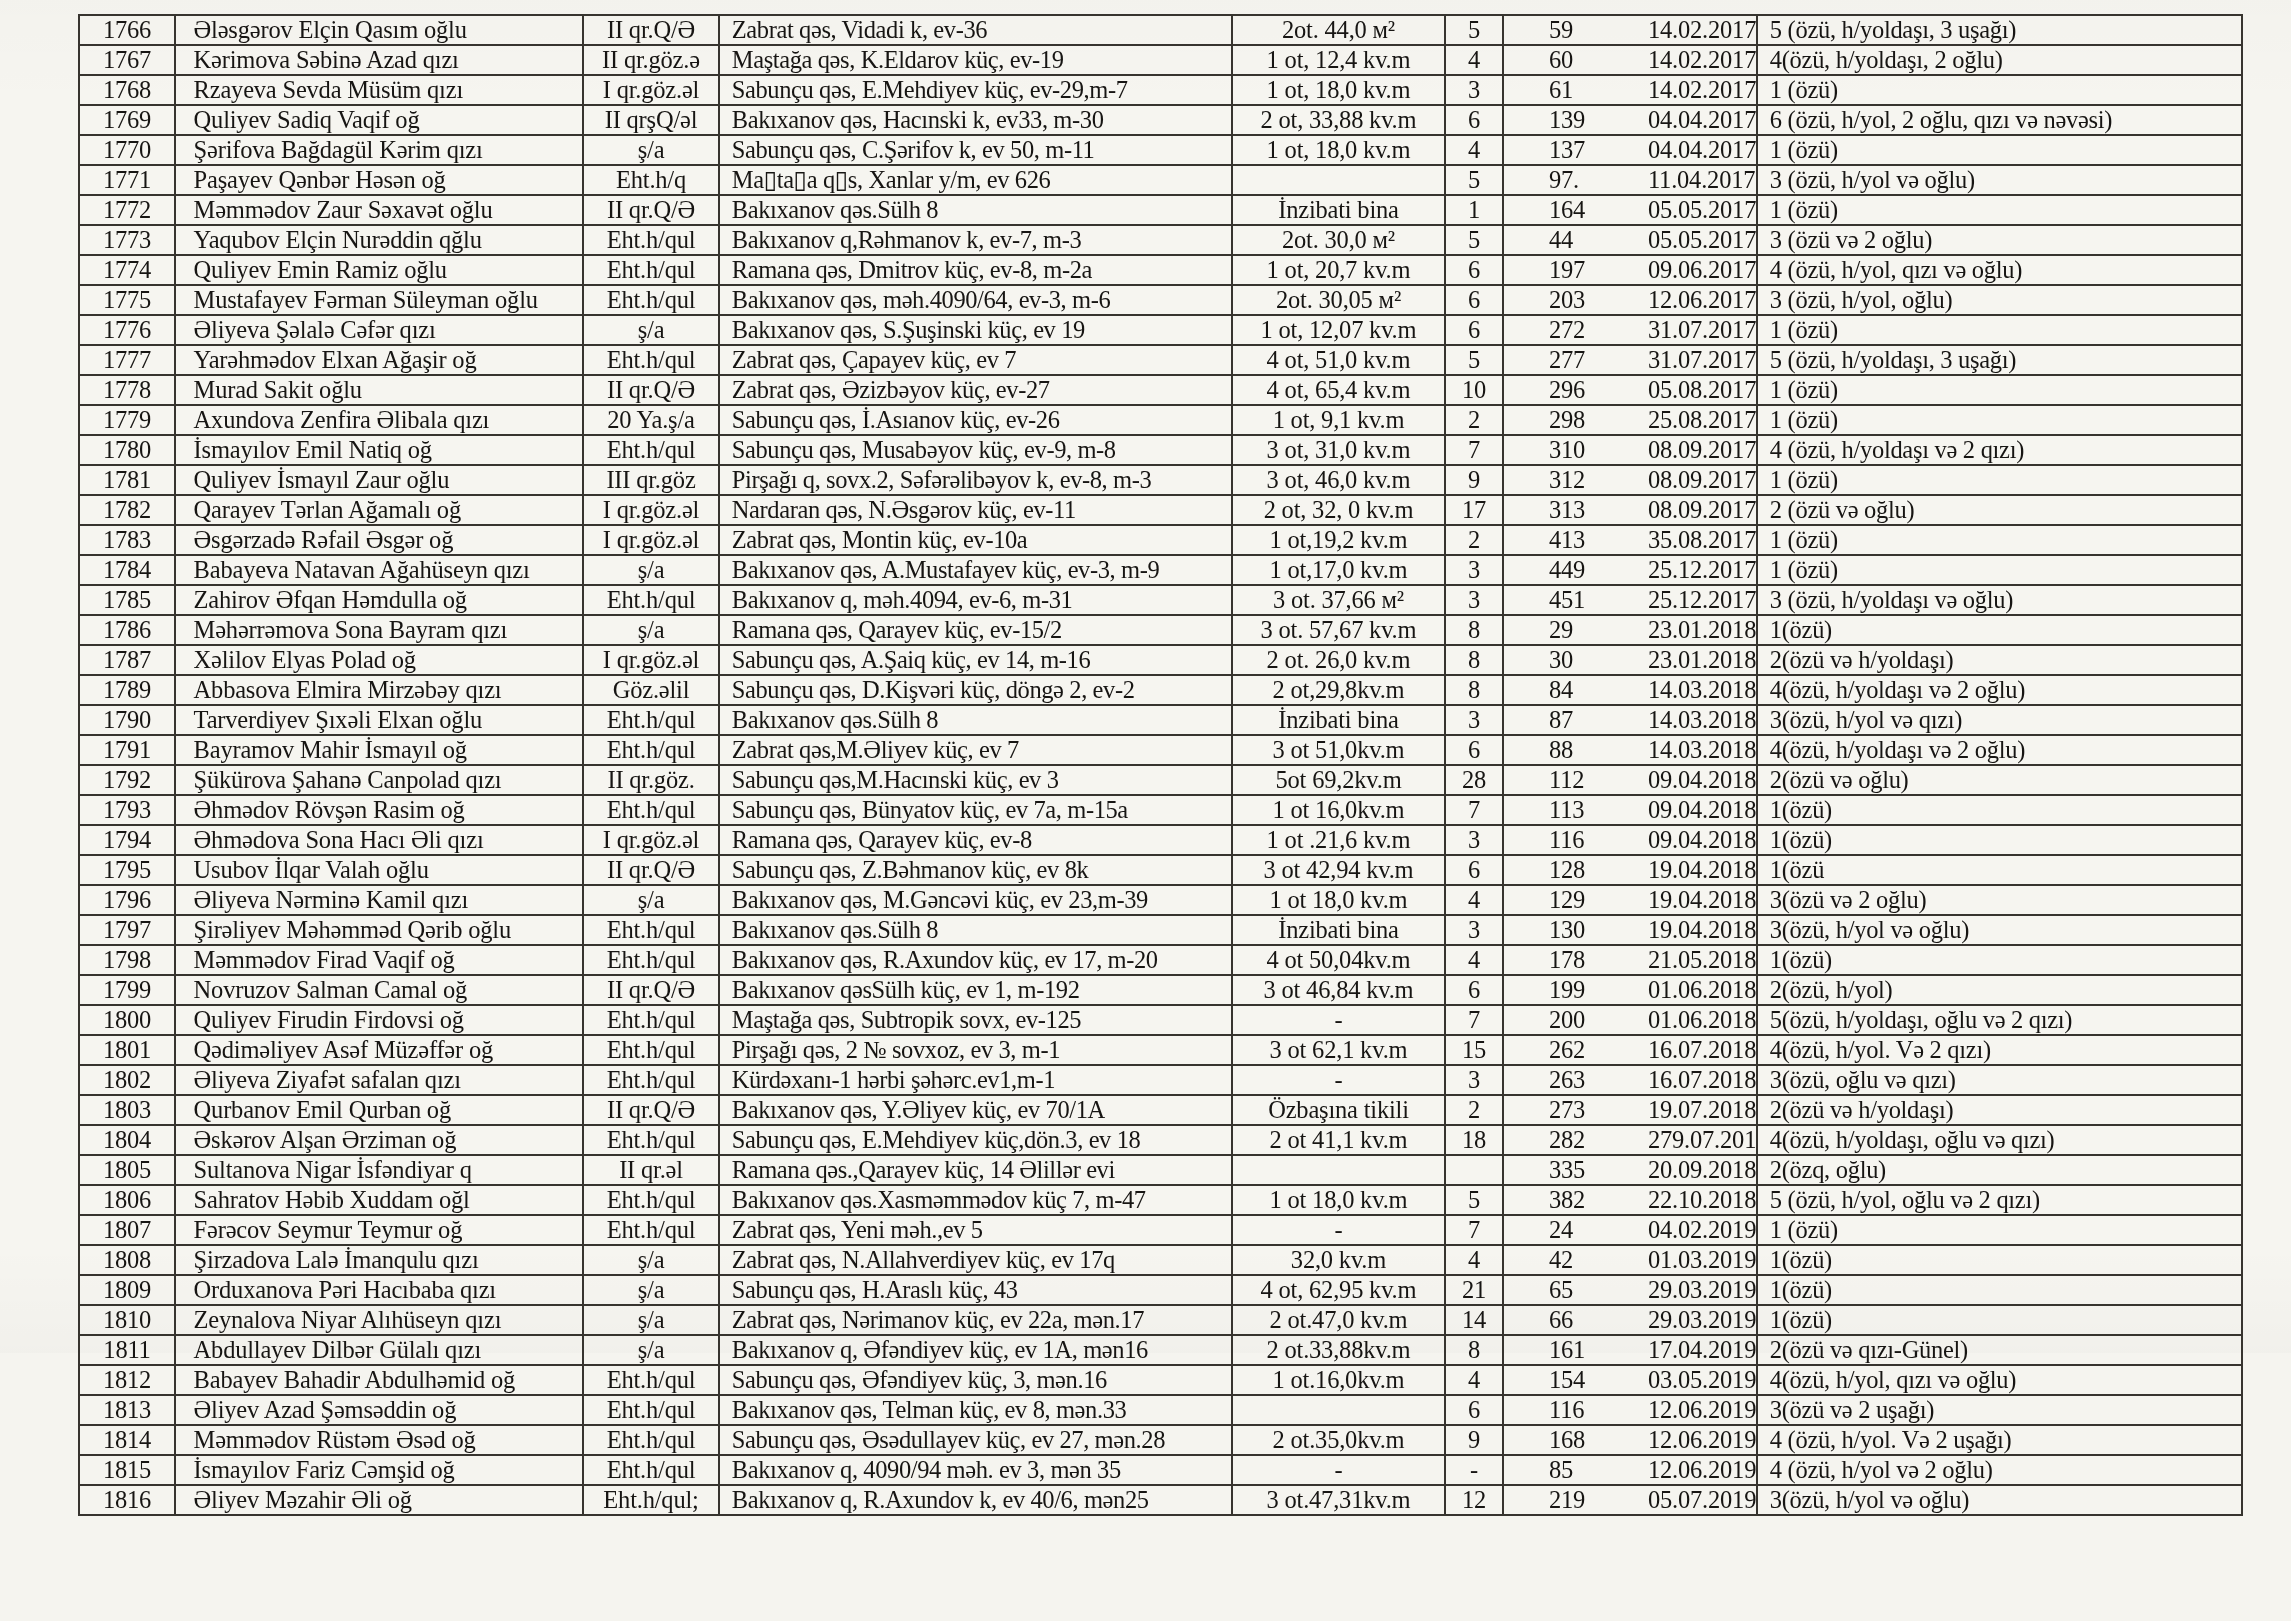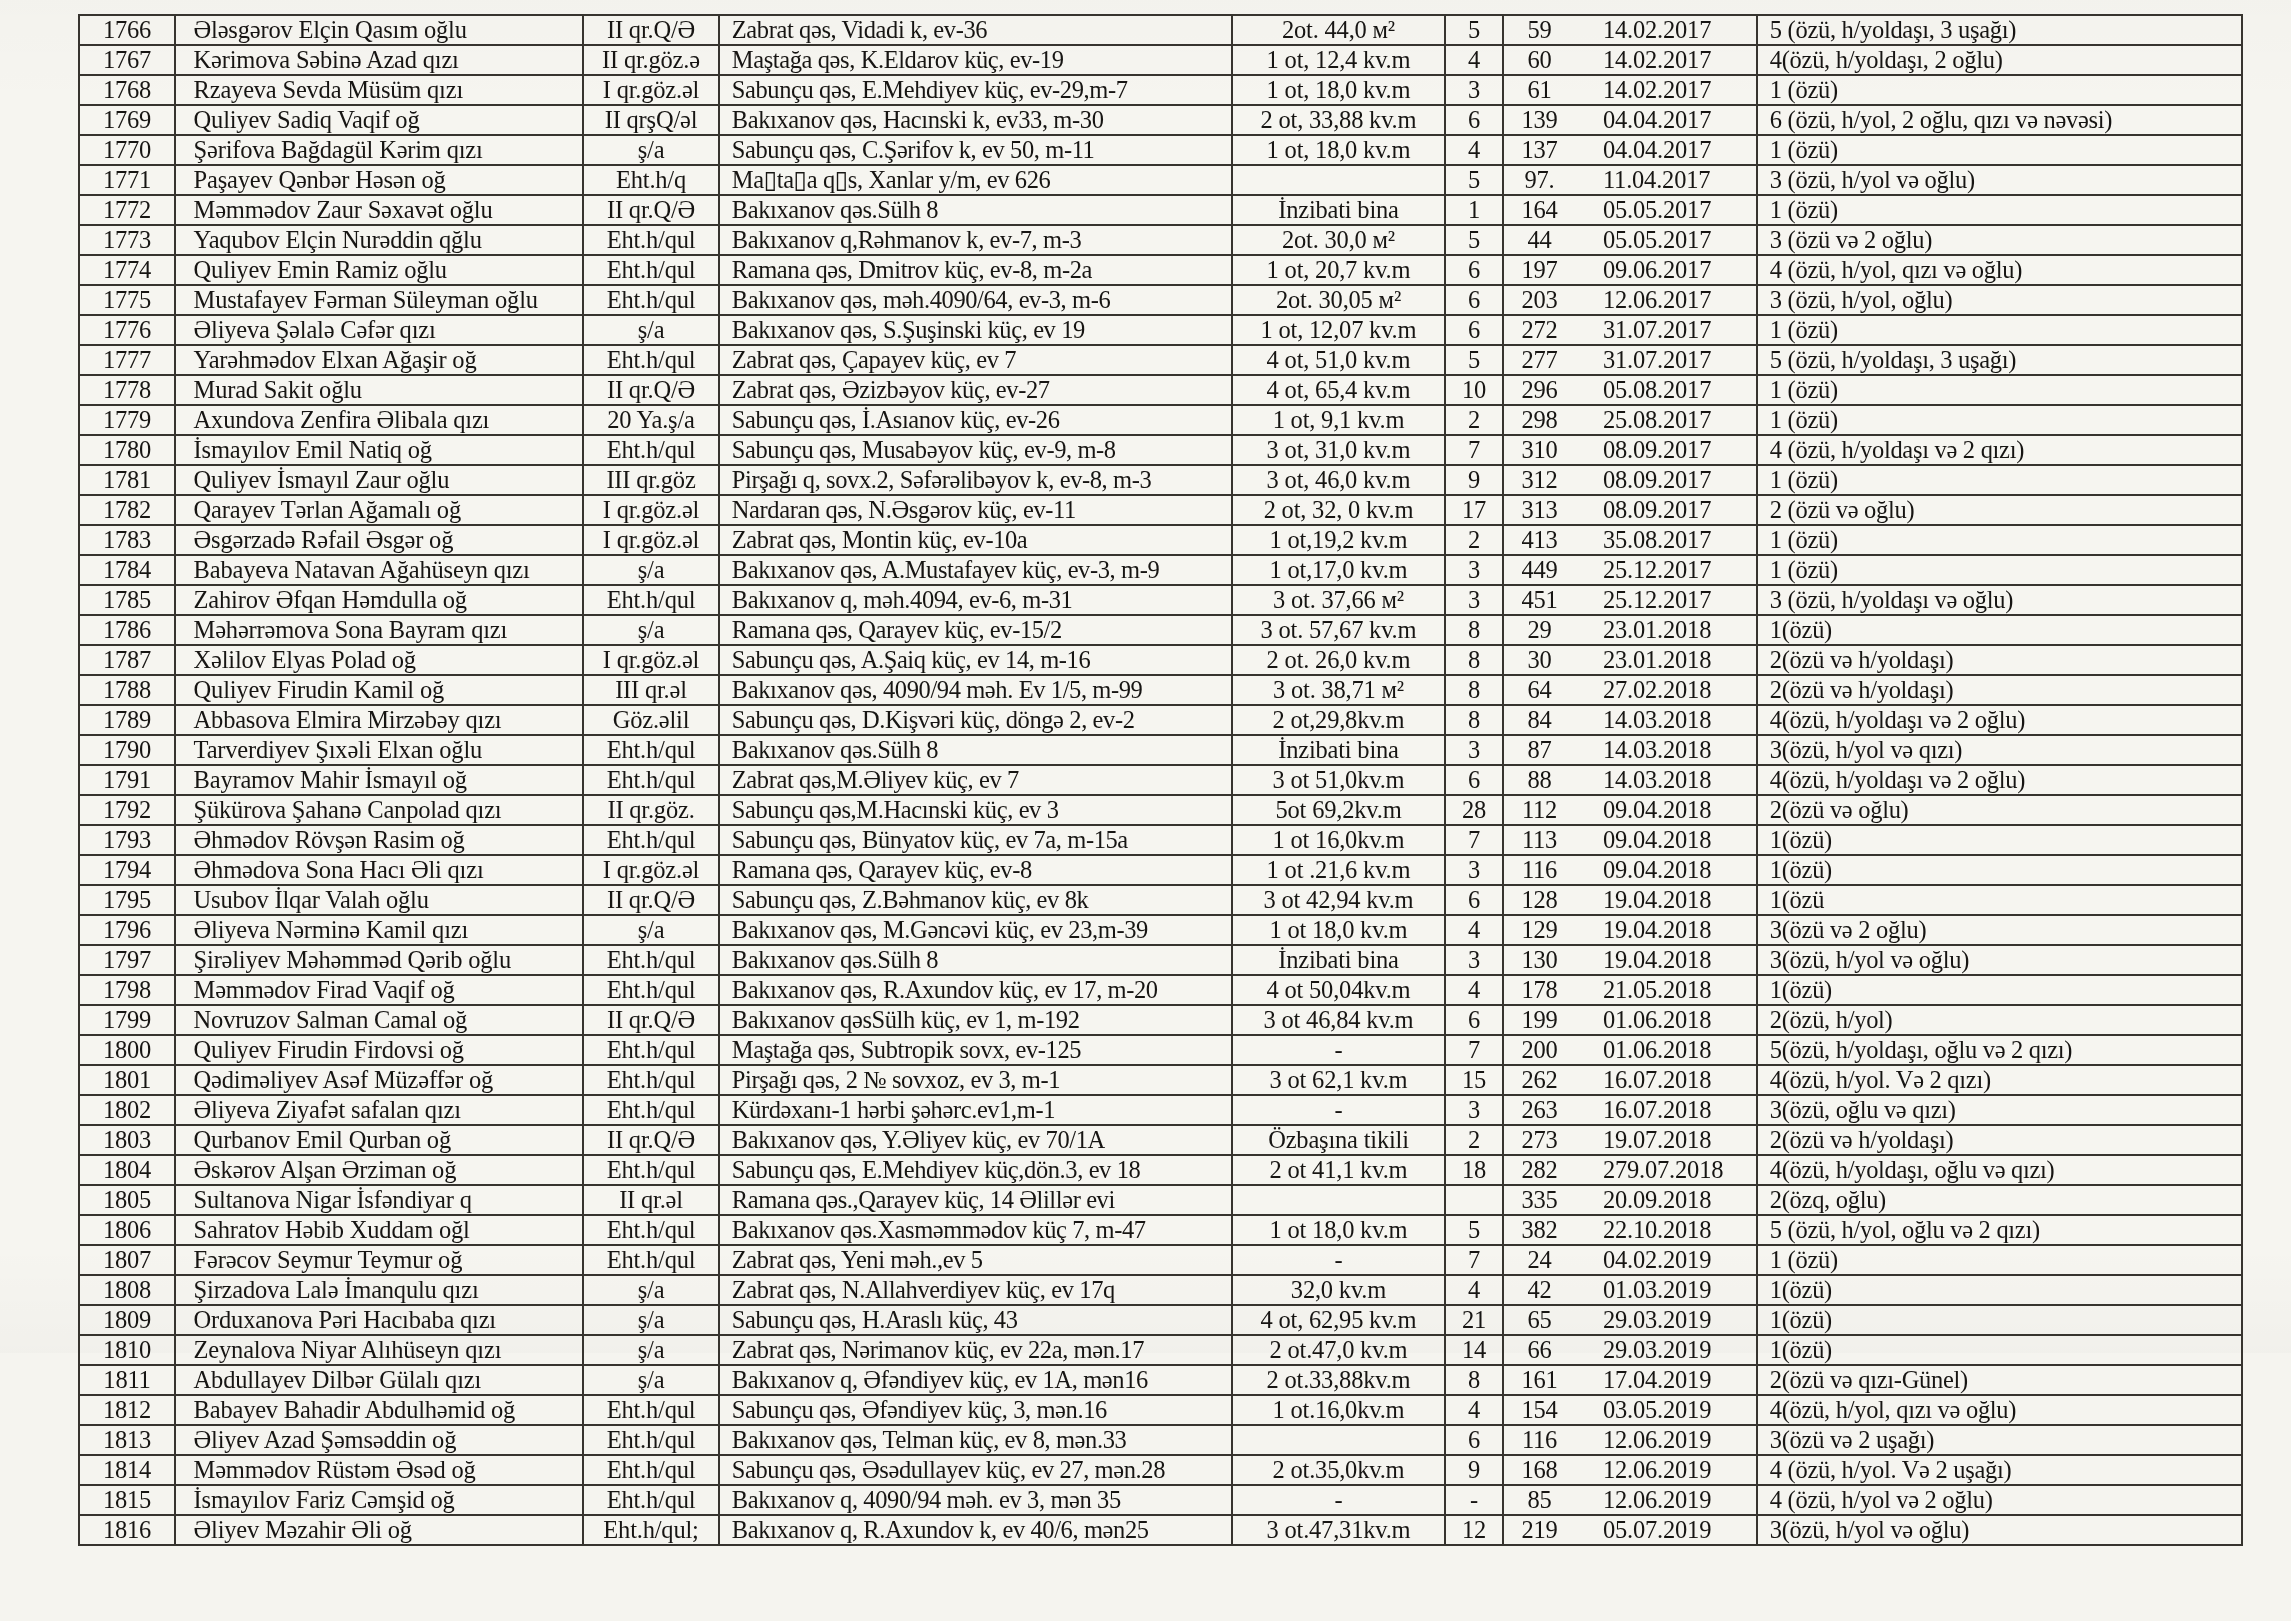--- a/index.html
+++ b/index.html
@@ -43,21 +43,22 @@
   td.c-no   { text-align: center; }
   td.c-name { padding-left: 17.6px; }
   td.c-cat  { text-align: center; }
   td.c-addr { padding-left: 11.8px; letter-spacing: -0.4px; margin-left: 36px; }
   td.c-apt  { text-align: center; }
   td.c-cnt  { text-align: center; }
   td.c-reg  { padding-left: 0; }
   td.c-reg .reg {
     display: inline-block;
     width: 71px;
-    text-align: center;
+    text-align: left;
+    margin-left: 45px;
   }
   td.c-reg .date {
     display: inline-block;
     margin-left: 22px;
   }
   td.c-fam { padding-left: 11.8px; letter-spacing: -0.3px; }
 </style>
 </head>
 <body>
 
@@ -354,33 +355,20 @@
     <td class="c-addr">Sabunçu qəs, A.Şaiq küç, ev 14, m-16</td>
     <td class="c-apt">2 ot. 26,0 kv.m</td>
     <td class="c-cnt">8</td>
     <td class="c-reg">
       <span class="reg">30</span>
       <span class="date">23.01.2018</span>
     </td>
     <td class="c-fam">2(özü və h/yoldaşı)</td>
   </tr>
         <tr>
-    <td class="c-no">1788</td>
-    <td class="c-name">Quliyev Firudin Kamil oğ</td>
-    <td class="c-cat">III qr.əl</td>
-    <td class="c-addr">Bakıxanov qəs, 4090/94 məh. Ev 1/5, m-99</td>
-    <td class="c-apt">3 ot. 38,71 м²</td>
-    <td class="c-cnt">8</td>
-    <td class="c-reg">
-      <span class="reg">64</span>
-      <span class="date">27.02.2018</span>
-    </td>
-    <td class="c-fam">2(özü və h/yoldaşı)</td>
-  </tr>
-        <tr>
     <td class="c-no">1789</td>
     <td class="c-name">Abbasova Elmira Mirzəbəy qızı</td>
     <td class="c-cat">Göz.əlil</td>
     <td class="c-addr">Sabunçu qəs, D.Kişvəri küç, döngə 2, ev-2</td>
     <td class="c-apt">2 ot,29,8kv.m</td>
     <td class="c-cnt">8</td>
     <td class="c-reg">
       <span class="reg">84</span>
       <span class="date">14.03.2018</span>
     </td>

